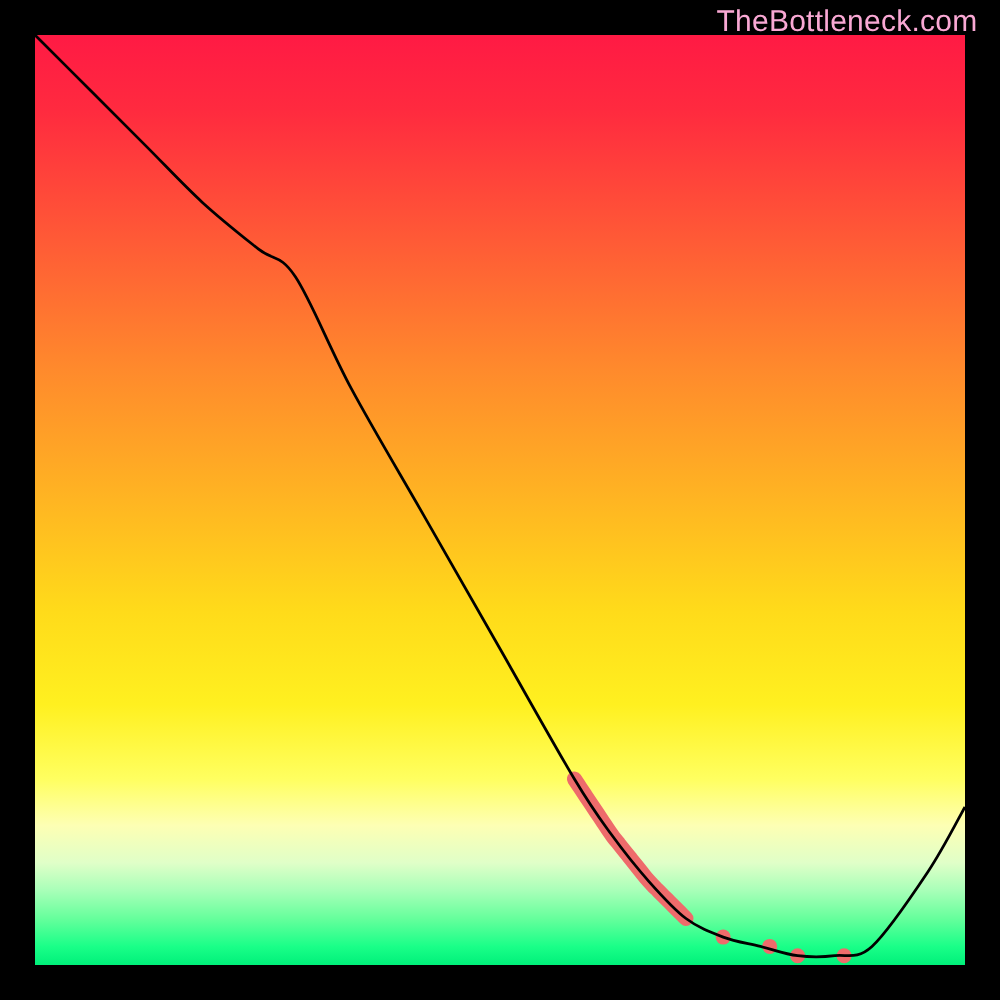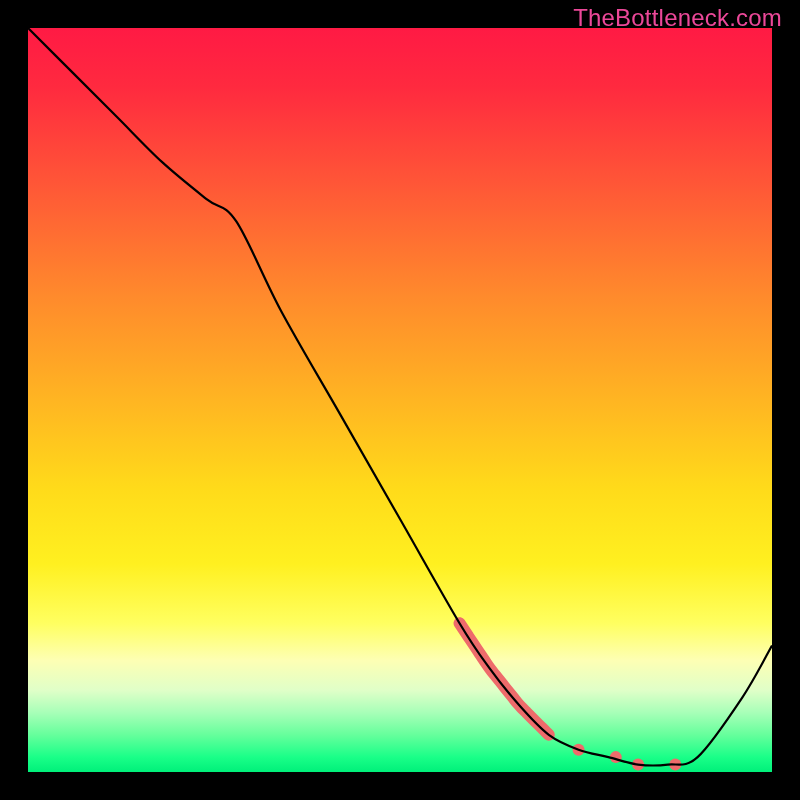--- a/index.html
+++ b/index.html
@@ -8,21 +8,21 @@
     height: 800px;
     background: #000;
     position: relative;
     font-family: Arial, sans-serif;
     overflow: hidden;
   }
   .watermark {
     position: absolute;
     top: 4px;
     right: 18px;
-    color: #ec4899;
+    color: #f9a8d4;
     font-size: 24px;
     font-weight: normal;
     letter-spacing: 0.2px;
     z-index: 10;
   }
   .chart-container {
     position: absolute;
     left: 28px;
     top: 28px;
     width: 744px;

